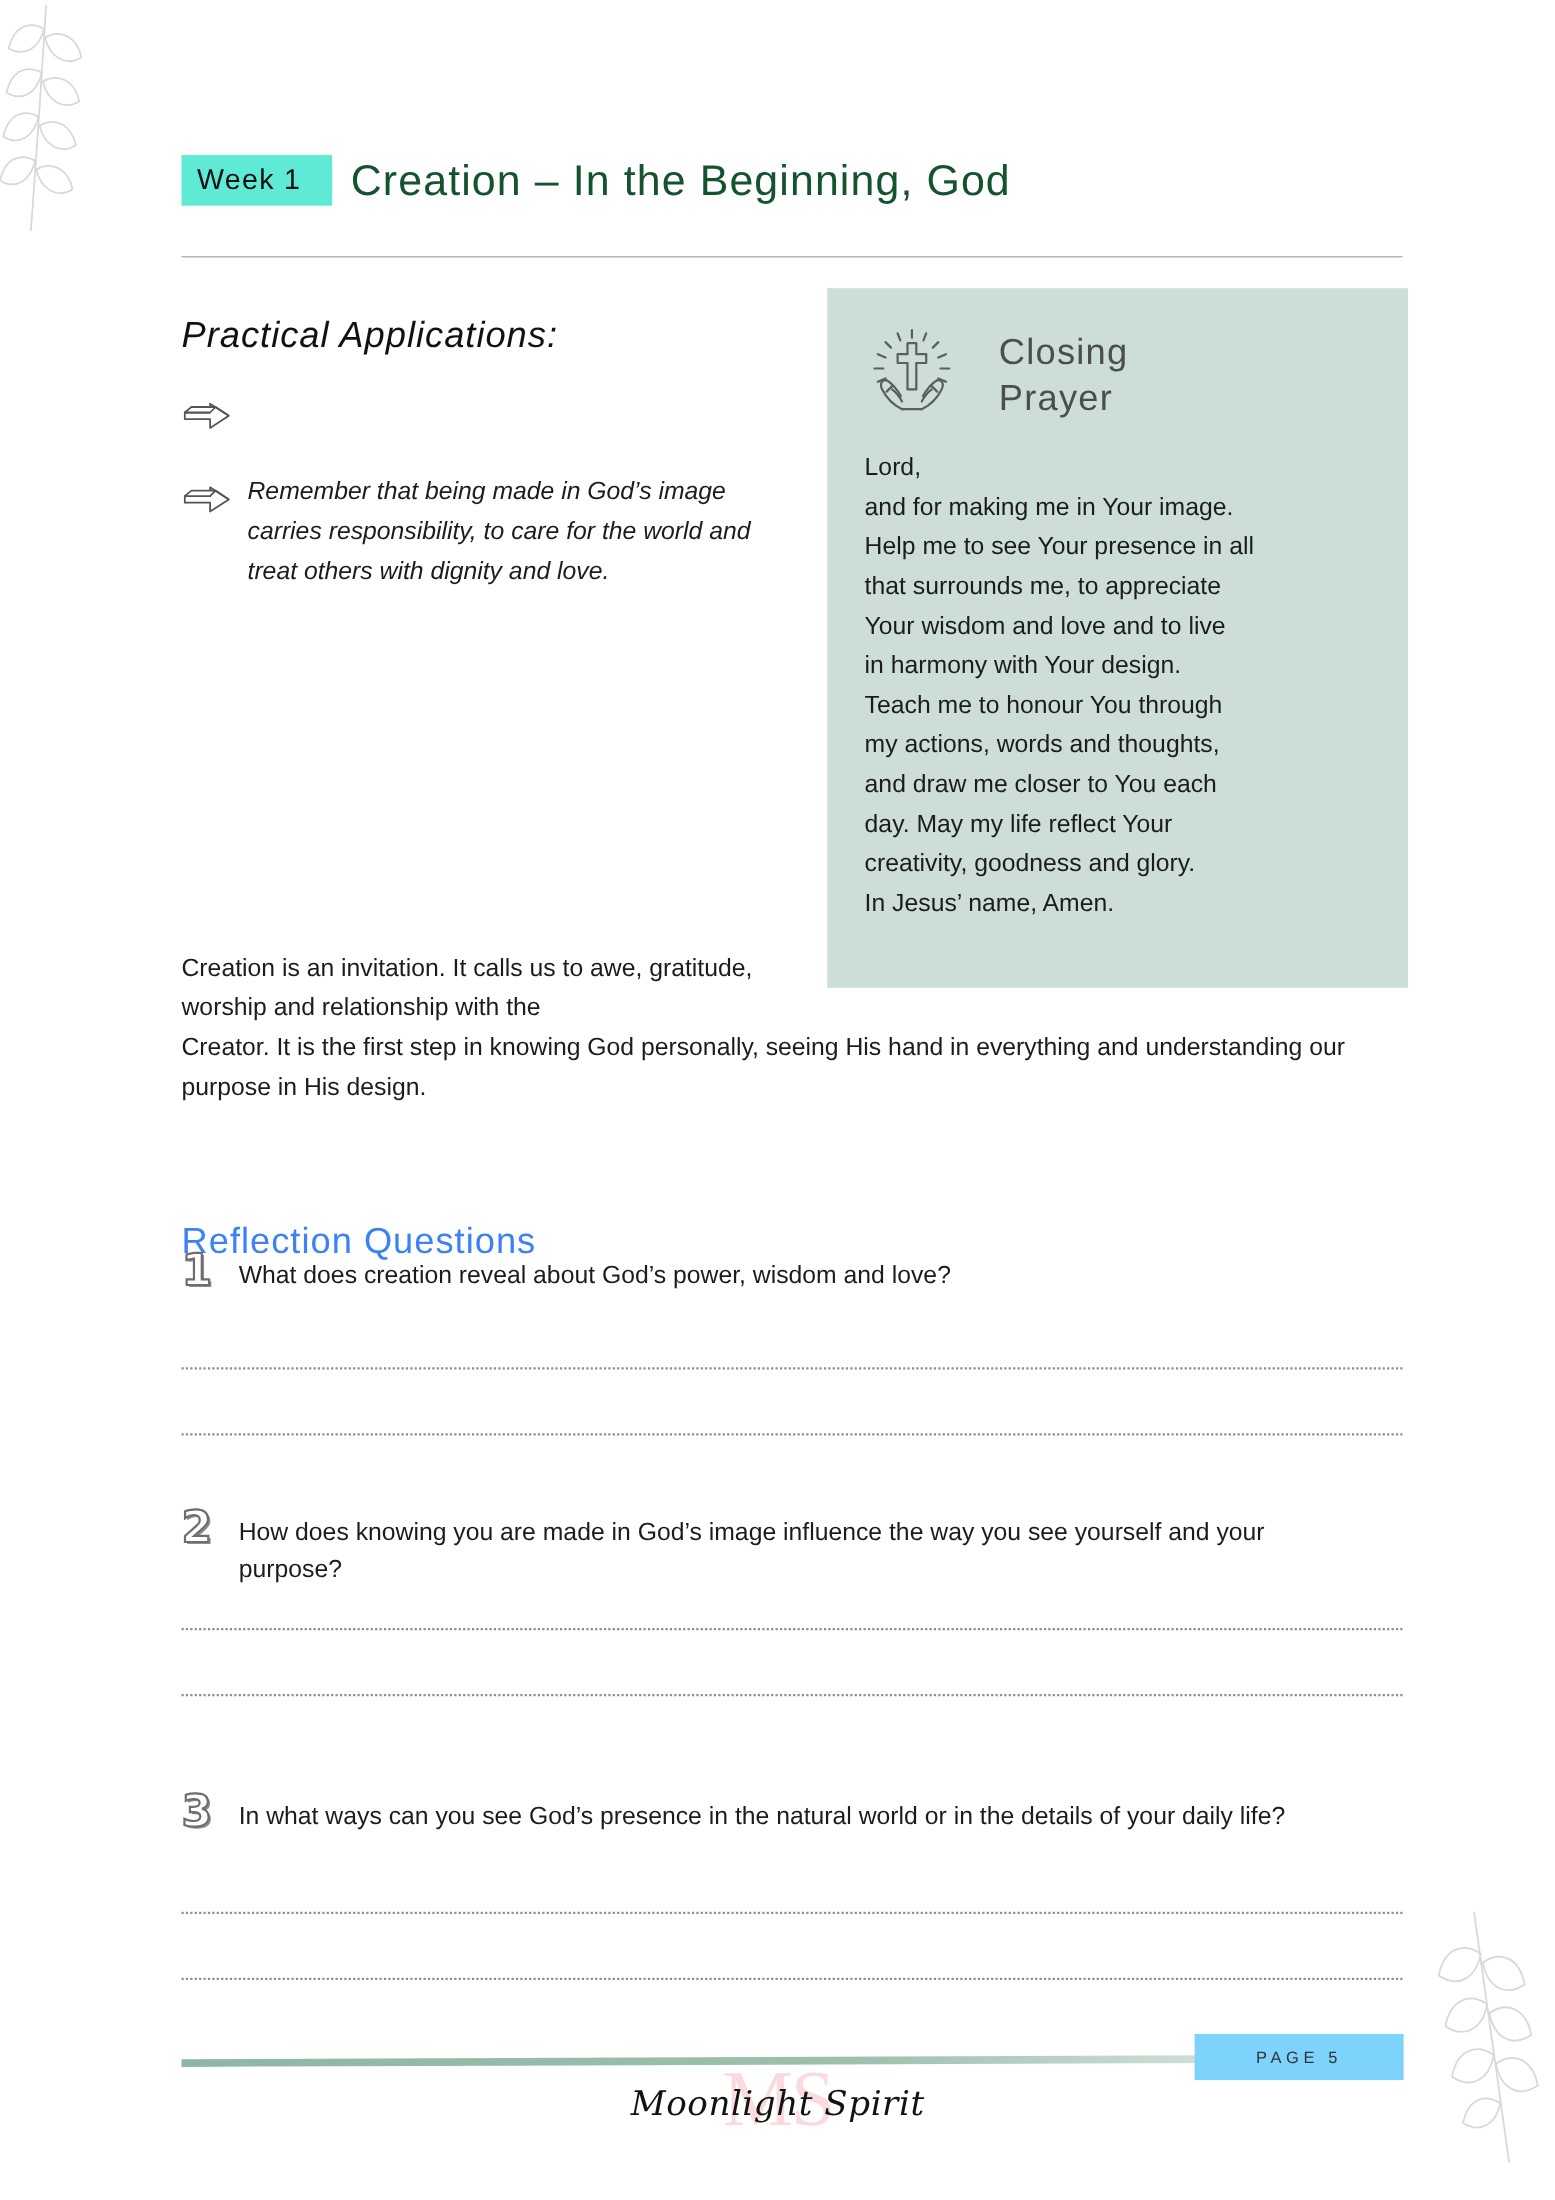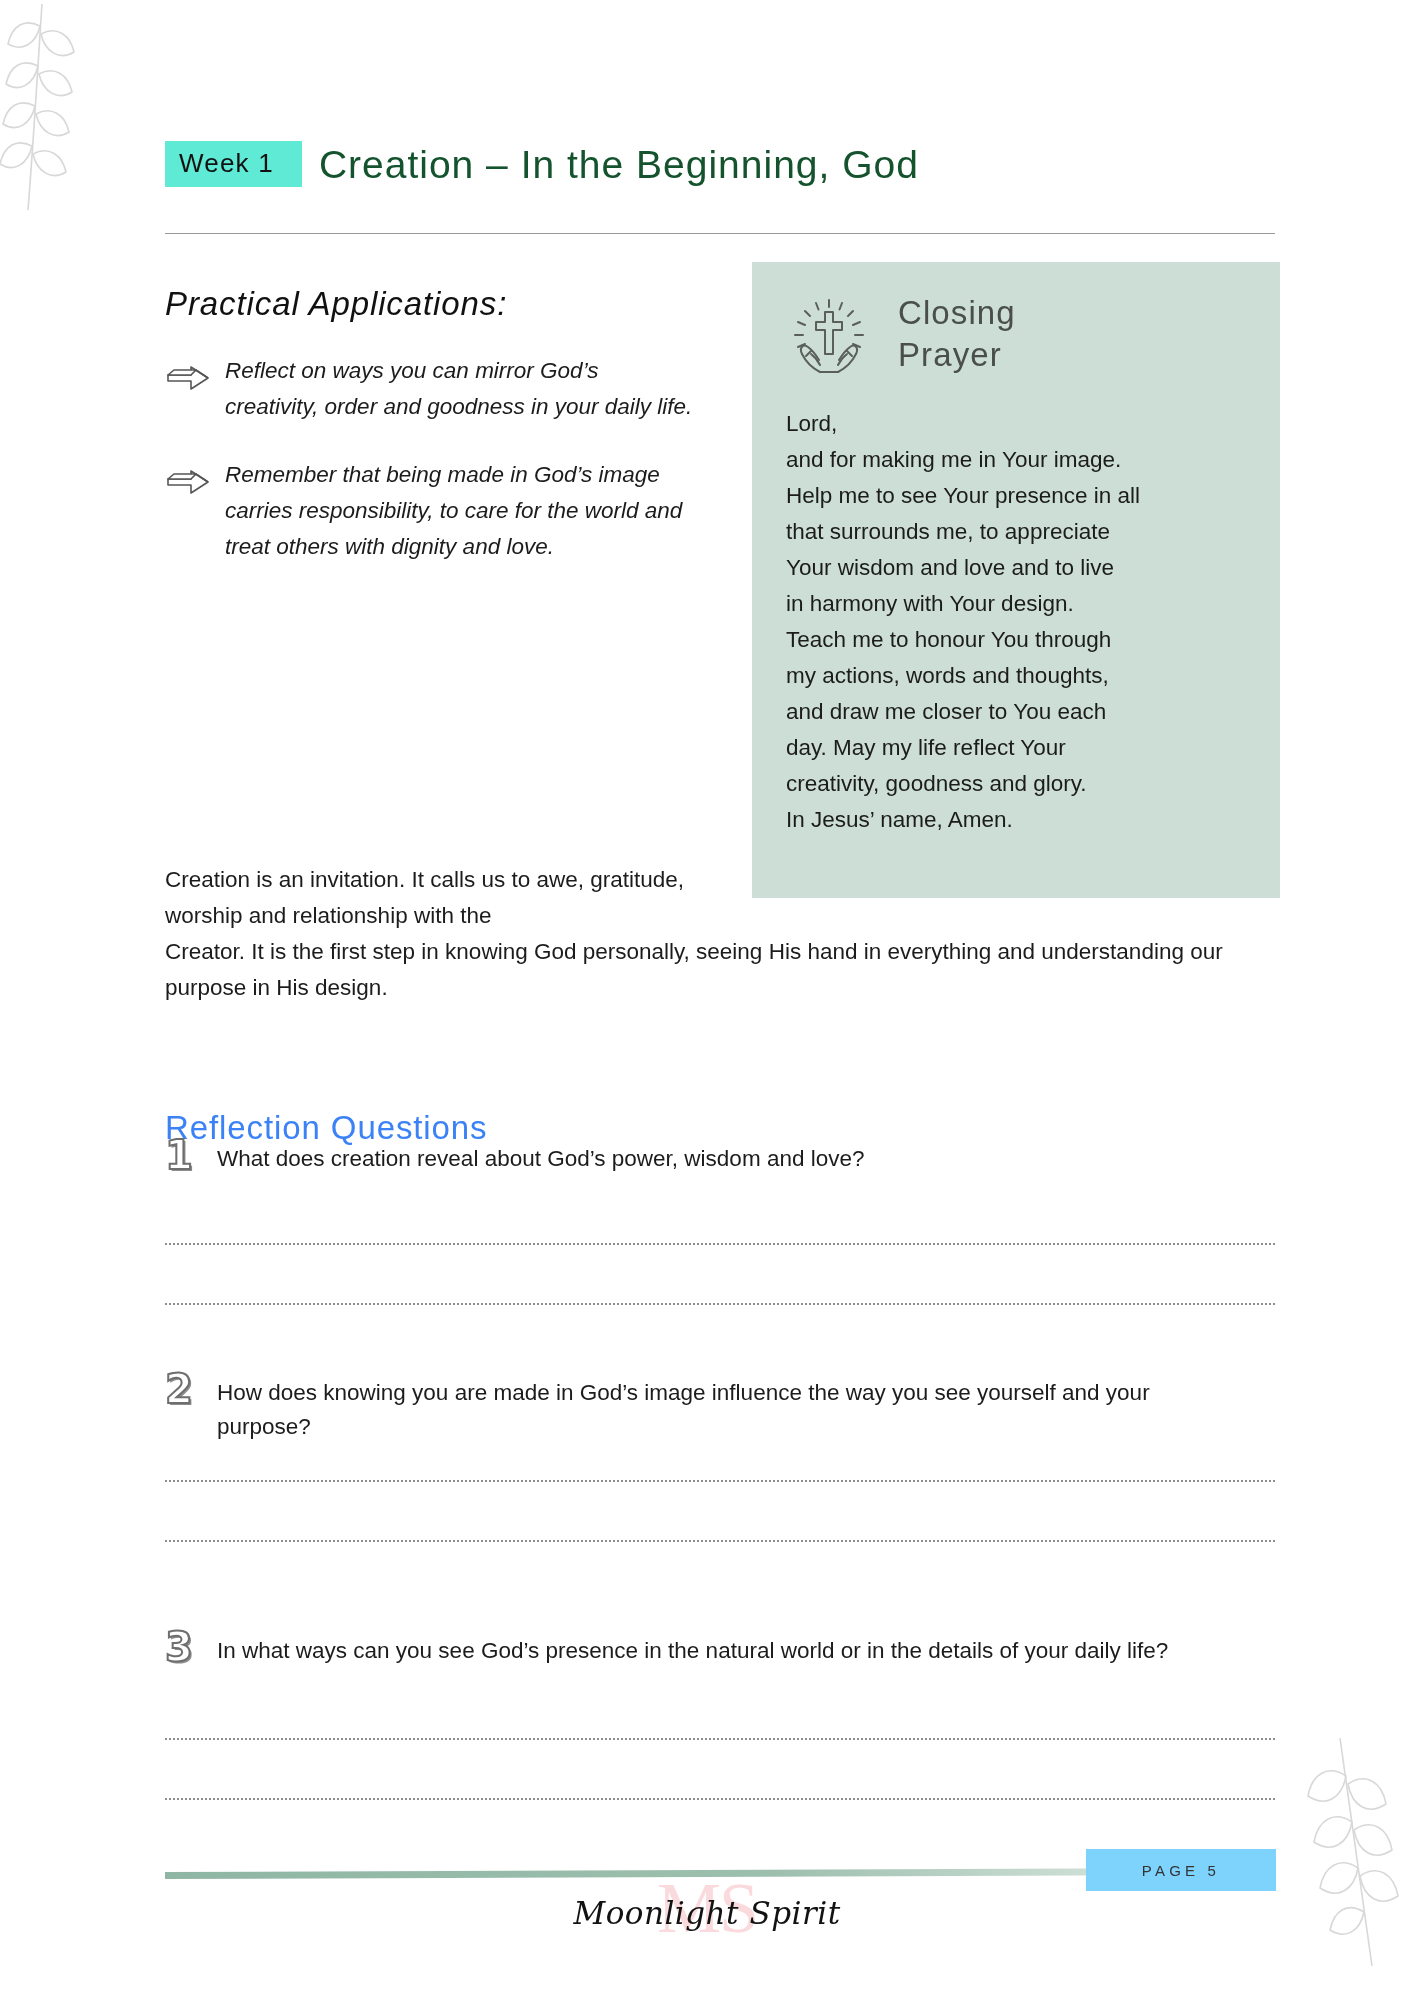--- a/index.html
+++ b/index.html
@@ -82,22 +82,22 @@
   
   .prayer-box {
     position:absolute;
     left:752px; top:262px;
     width:528px; height:636px;
     background:#ccded5;
     padding:30px 34px 0 34px;
   }
   .prayer-head {
     display:flex;
-    align-items:flex-start;
-    gap:26px;
+    align-items:flex-end;
+    gap:36px;
     margin-bottom:24px;
   }
   .prayer-head-text {
     font-size:33px;
     line-height:42px;
     letter-spacing:1.1px;
     color:#4a4f4c;
   }
   .prayer-body {
     font-size:22.5px;
@@ -226,21 +226,20 @@
 
 
     <div class="app-item">
       <span class="arrow-wrap">
         <svg width="46" height="30" viewBox="0 0 46 30">
           <path d="M3 13 L26 13 L26 5 L43 16 L26 27 L26 19 L3 19 Z" fill="#ffffff" stroke="#555" stroke-width="1.6" stroke-linejoin="round"></path>
           <path d="M3 13 L9 8 L31 8 L26 13 Z" fill="#ffffff" stroke="#555" stroke-width="1.6" stroke-linejoin="round"></path>
           <path d="M31 8 L43 16" stroke="#555" stroke-width="1.6" fill="none"></path>
         </svg>
       </span>
-      <span class="app-text">Reflect on ways you can mirror God’s creativity, order and goodness in your daily life.</span>
     </div>
 
     <div class="app-item">
       <span class="arrow-wrap">
         <svg width="46" height="30" viewBox="0 0 46 30">
           <path d="M3 13 L26 13 L26 5 L43 16 L26 27 L26 19 L3 19 Z" fill="#ffffff" stroke="#555" stroke-width="1.6" stroke-linejoin="round"></path>
           <path d="M3 13 L9 8 L31 8 L26 13 Z" fill="#ffffff" stroke="#555" stroke-width="1.6" stroke-linejoin="round"></path>
           <path d="M31 8 L43 16" stroke="#555" stroke-width="1.6" fill="none"></path>
         </svg>
       </span>

